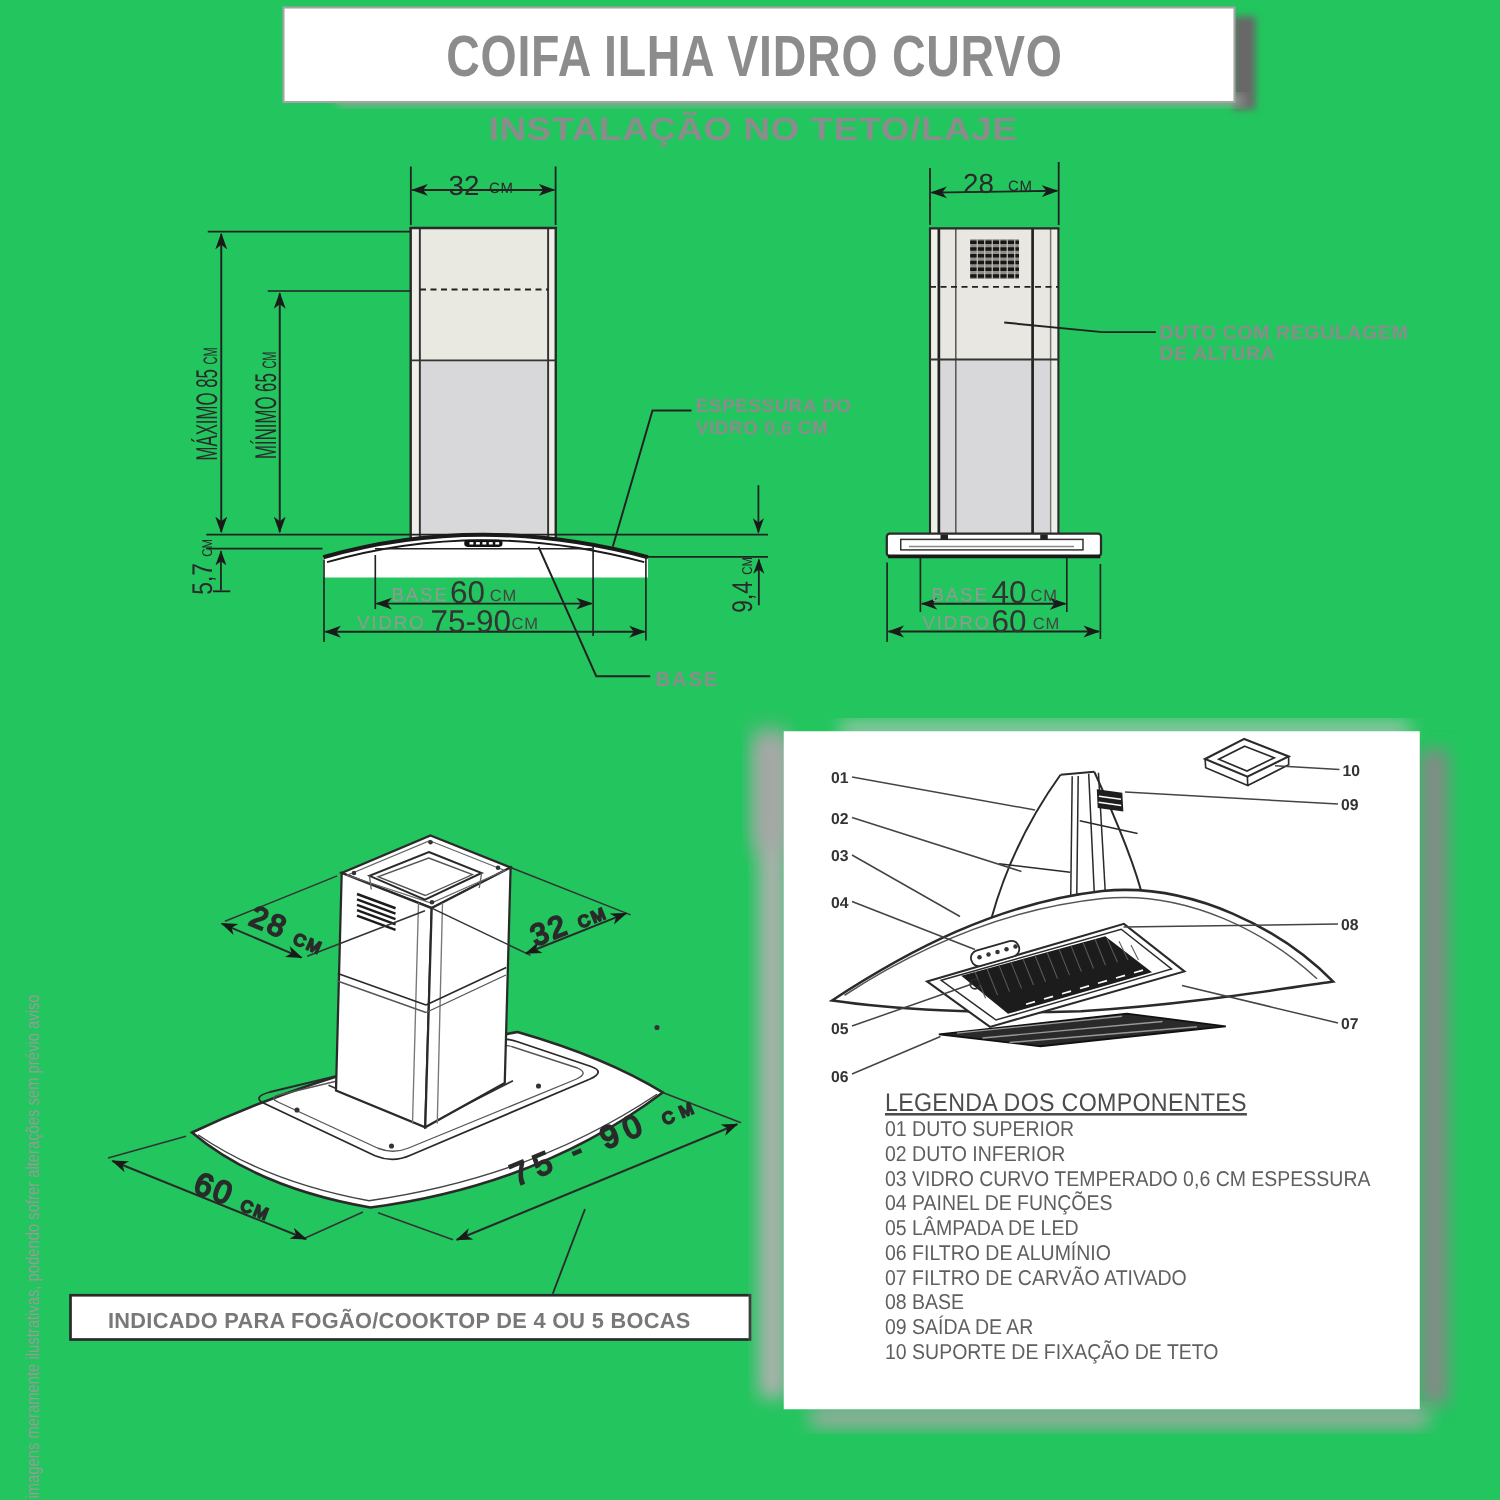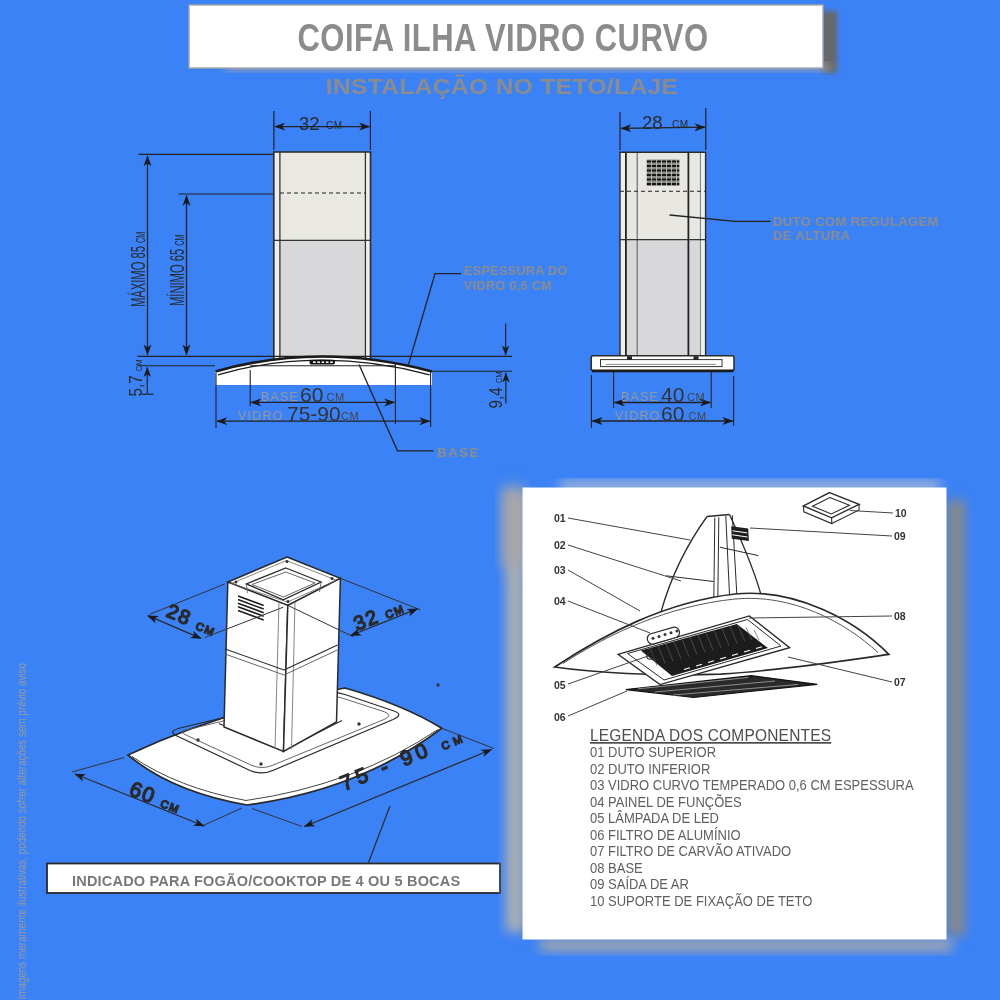--- a/index.html
+++ b/index.html
@@ -1,16 +1,16 @@
 <!DOCTYPE html>
 <html><head>
 <meta charset="utf-8">
 <style>
 html,body{margin:0;padding:0;background:#fff;}
-#page{position:relative;width:1000px;height:1000px;background:#3b82f6;overflow:hidden;
+#page{position:relative;width:1000px;height:1000px;background:#22c55e;overflow:hidden;
 font-family:"Liberation Sans",sans-serif;}
 svg{position:absolute;left:0;top:0;}
 text{font-family:"Liberation Sans",sans-serif;}
 </style>
 </head>
 <body>
 <div id="page">
 <svg width="1000" height="1000" viewBox="0 0 1000 1000">
 <defs>
 <marker id="ar" viewBox="0 0 10 10" refX="9.3" refY="5" markerWidth="8.5" markerHeight="8.5" orient="auto-start-reverse">

